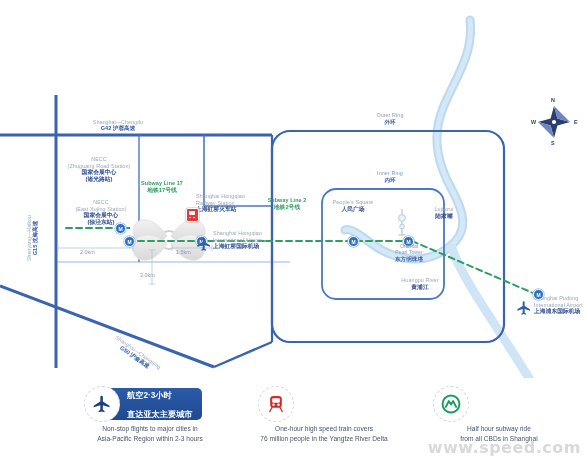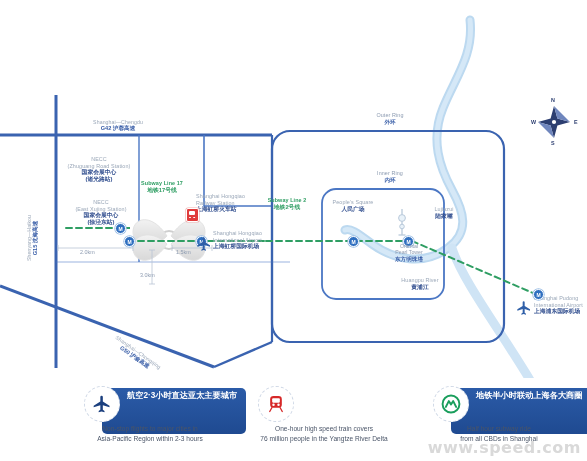--- a/index.html
+++ b/index.html
@@ -46,22 +46,22 @@
   .train-ic::before{content:"";position:absolute;left:1.8px;top:1.6px;width:6.2px;height:4px;
       background:#fff;border-radius:1px;}
   .train-ic::after{content:"";position:absolute;left:2px;top:7.6px;width:1.6px;height:1.6px;
       background:#fff;border-radius:50%;box-shadow:4.2px 0 0 #fff;}
 
   
   #bottom{position:absolute;left:0;top:378px;width:587px;height:83px;background:#fff;}
   .panel{position:absolute;top:4px;width:176px;height:66px;}
   .pill{position:absolute;left:40px;top:6px;height:30px;
         background:linear-gradient(180deg,#2b5ba8 0%,#1f4a91 100%);
-        border-radius:5px;padding:2px 9px 14px 25px;
-        display:flex;flex-direction:row;justify-content:space-between;}
+        border-radius:5px;padding:2px 9px 0 25px;
+        display:flex;flex-direction:column;justify-content:space-between;}
   .pill-l1,.pill-l2{color:#ffffff;font-size:8.2px;font-weight:bold;line-height:1.35;white-space:nowrap;}
   .badge{position:absolute;left:22px;top:4px;width:34px;height:34px;border-radius:50%;
          background:#fff;border:1.6px dashed #cfd8e6;display:flex;align-items:center;justify-content:center;}
   .p-en{position:absolute;left:0;top:42px;width:176px;text-align:center;
         color:#4a5568;font-size:6.6px;line-height:1.5;}
 
   
   #wm{position:absolute;right:6px;bottom:4px;color:#d9d9d9;font-size:16px;
       font-weight:bold;font-family:"DejaVu Sans", sans-serif;letter-spacing:.5px;}
   .compass-t{position:absolute;color:#2c3e70;font-size:5.4px;font-weight:bold;}
@@ -299,24 +299,20 @@
           <path d="M7 16.5 L4.5 21 M17 16.5 L19.5 21" stroke="#d62828" stroke-width="1.6" stroke-linecap="round"></path>
         </svg>
       </div>
       <div class="p-en">
         <div>One-hour high speed train covers</div>
         <div>76 million people in the Yangtze River Delta</div>
       </div>
     </div>
 
     <div class="panel" style="left:411px;">
-      <div class="pill">
-        <div class="pill-l1">地铁半小时</div>
-        <div class="pill-l2">联动上海各大商圈</div>
-      </div>
       <div class="badge">
         <svg width="22" height="22" viewBox="0 0 24 24">
           <circle cx="12" cy="12" r="9.2" fill="none" stroke="#1a9e5c" stroke-width="2.1"></circle>
           <path d="M6.4 15.2 L9.6 8.8 L12 12.6 L14.4 8.8 L17.6 15.2" fill="none" stroke="#1a9e5c" stroke-width="2.1" stroke-linejoin="round" stroke-linecap="round"></path>
         </svg>
       </div>
       <div class="p-en">
         <div>Half hour subway ride</div>
         <div>from all CBDs in Shanghai</div>
       </div>

